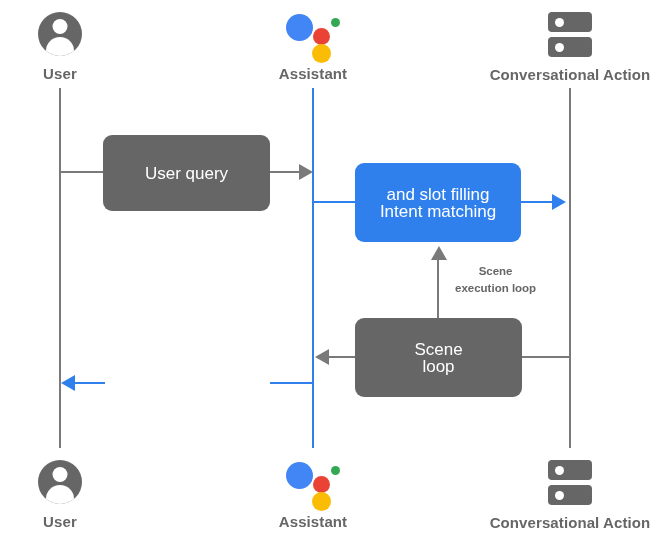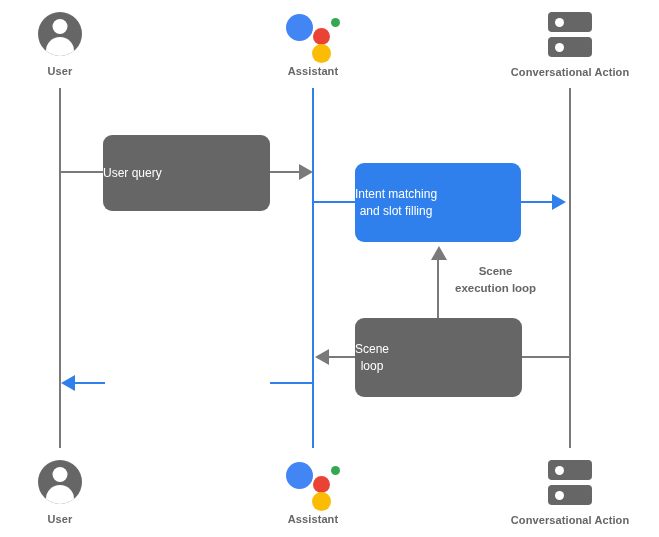--- a/index.html
+++ b/index.html
@@ -1,20 +1,20 @@
 <!DOCTYPE html>
 <html><head>
 <meta charset="utf-8">
 <style>
   html,body{margin:0;padding:0;background:#fff;}
   body{width:659px;height:537px;position:relative;overflow:hidden;
        font-family:"Liberation Sans","DejaVu Sans",sans-serif;}
   #stage{position:absolute;left:0;top:0;width:659px;height:537px;}
 
-  .lane-label{position:absolute;font-size:11px;font-weight:bold;color:#666;
+  .lane-label{position:absolute;font-size:15px;font-weight:bold;color:#666;
               text-align:center;white-space:nowrap;letter-spacing:.1px;}
 
   .actor{position:absolute;}
 
   
   .avatar{position:absolute;width:44px;height:44px;border-radius:50%;background:#666;}
   .avatar .head{position:absolute;left:50%;top:7px;transform:translateX(-50%);
                 width:15px;height:15px;border-radius:50%;background:#fff;}
   .avatar .body{position:absolute;left:50%;top:25px;transform:translateX(-50%);
                 width:28px;height:22px;border-radius:14px 14px 0 0;background:#fff;}
@@ -34,21 +34,21 @@
   .server .b1{top:2px;} .server .b2{top:27px;}
   .server .dot{position:absolute;left:7px;top:6px;width:9px;height:9px;border-radius:50%;background:#fff;}
 
   
   .lifeline{position:absolute;width:2px;}
   .ll-gray{background:#7a7a7a;}
   .ll-blue{background:#2f80ed;}
 
   
   .node{position:absolute;border-radius:9px;display:flex;align-items:center;
-        color:#fff;font-size:12px;line-height:17px;
+        justify-content:center;color:#fff;font-size:17px;line-height:17px;
         text-align:center;z-index:4;}
   .node.gray{background:#666;}
   .node.blue{background:#2f80ed;}
 
   
   .hline{position:absolute;height:2px;z-index:2;}
   .vline{position:absolute;width:2px;z-index:2;}
   .c-gray{background:#7a7a7a;}
   .c-blue{background:#2f80ed;}
 
@@ -112,22 +112,22 @@
     <span>User query</span>
   </div>
 
   <div class="hline c-blue" style="left:312px;top:201px;width:45px;"></div>
 
   <div class="hline c-blue" style="left:520px;top:201px;width:35px;"></div>
   <div class="arrow ar-right-blue" style="left:552px;top:194px;"></div>
 
   <div class="node blue" style="left:355px;top:163px;width:166px;height:79px;">
     <div>
+      <div>and slot filling</div>
       <div>Intent matching</div>
-      <div>and slot filling</div>
     </div>
   </div>
 
   <div class="vline c-gray" style="left:437px;top:258px;height:62px;"></div>
   <div class="arrow ar-up-gray" style="left:431px;top:246px;"></div>
   <div class="loop-label" style="left:455px;top:263px;">
     <div>Scene</div>
     <div>execution loop</div>
   </div>
 

